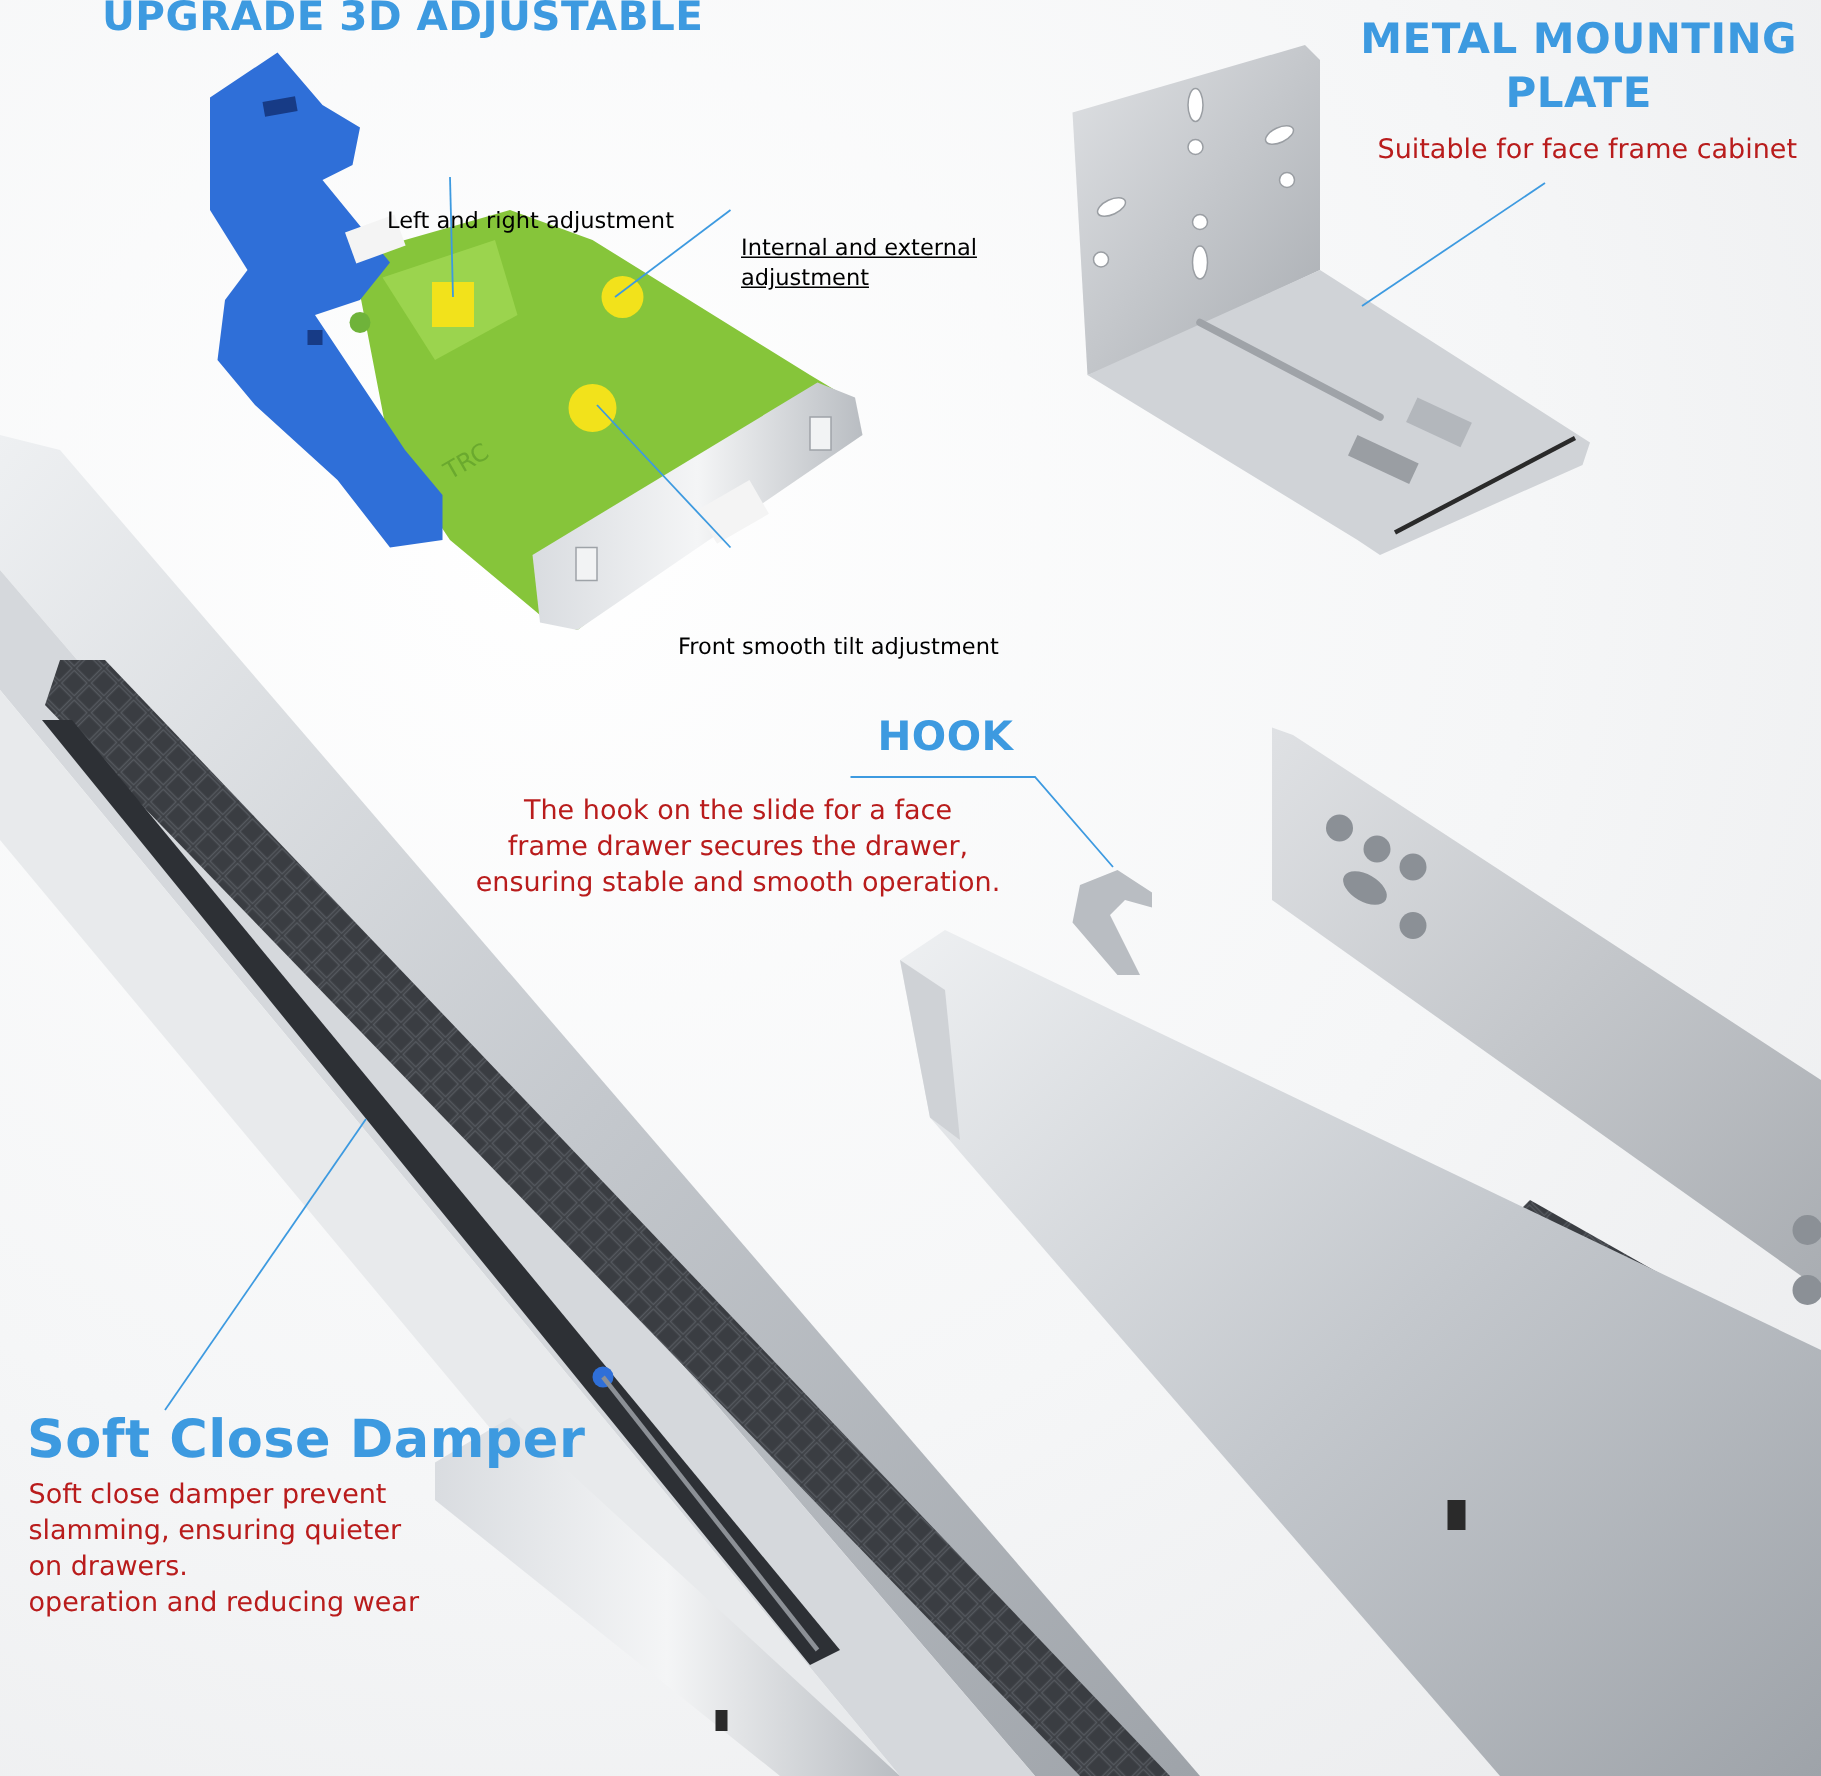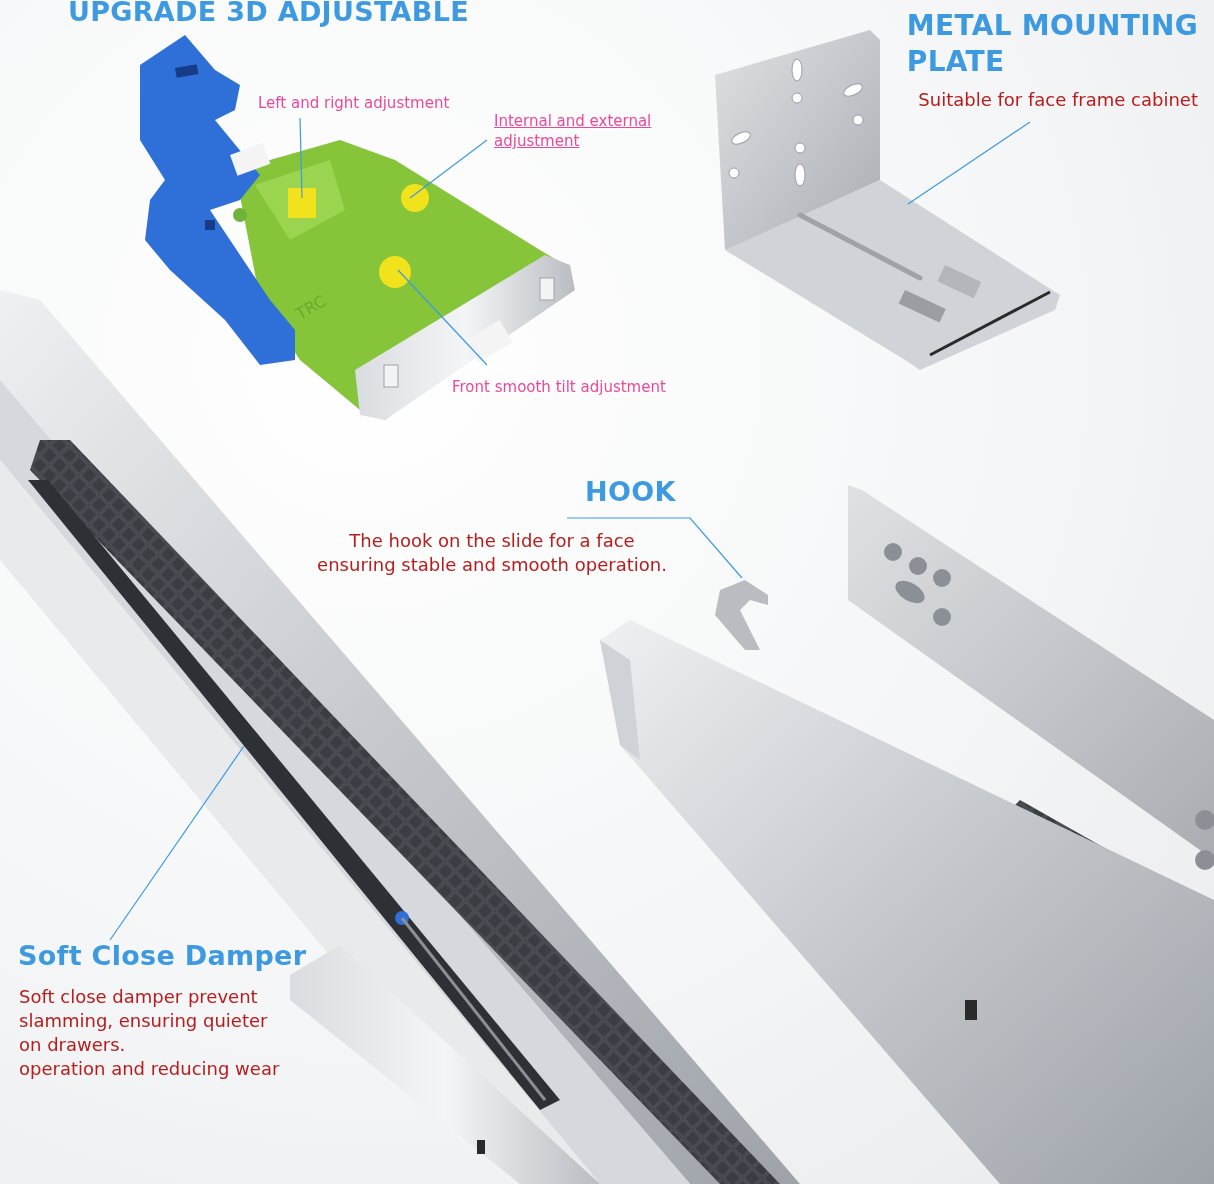--- a/index.html
+++ b/index.html
@@ -6,21 +6,21 @@
   body {
     width: 1214px; height: 1184px; position: relative; overflow: hidden;
     background: radial-gradient(ellipse at 30% 30%, #ffffff 0%, #f5f6f7 55%, #e9eaec 100%);
     font-family: "DejaVu Sans", sans-serif;
   }
   .abs { position: absolute; }
   .title {
     color: #3d9ae0; font-weight: bold; letter-spacing: 0.3px;
     font-family: "DejaVu Sans", sans-serif;
   }
-  .label { color: #ec4899; font-size: 15px; line-height: 20px; }
+  .label { color: #000000; font-size: 15px; line-height: 20px; margin-top: 44px; }
   .desc { color: #b91c1c; font-size: 18px; line-height: 24px; }
   svg { position: absolute; left: 0; top: 0; }
 </style>
 </head>
 <body>
 
 <svg width="1214" height="1184" viewBox="0 0 1214 1184">
   <defs>
     <linearGradient id="steelA" x1="0" y1="0" x2="1" y2="1">
       <stop offset="0" stop-color="#eef0f2"></stop>
@@ -139,34 +139,35 @@
 
 <div class="abs label" style="left:258px; top:93px;">Left and right adjustment</div>
 
 <div class="abs label" style="left:494px; top:111px;text-decoration:underline;">
   <div>Internal and external</div>
   <div>adjustment</div>
 </div>
 
 <div class="abs label" style="left:452px; top:377px;">Front smooth tilt adjustment</div>
 
-<div class="abs title" style="right:16px; top:8px; font-size:28px; text-align:left; line-height:36px;">
+<div class="abs title" style="right:16px; top:8px; font-size:28px; text-align:center; line-height:36px;">
   <div>METAL MOUNTING</div>
   <div>PLATE</div>
 </div>
 
 <div class="abs desc" style="right:16px; top:88px; font-size:18px;">Suitable for face frame cabinet</div>
 
 <div class="abs title" style="left:585px; top:476px; font-size:27px;">HOOK</div>
 
 <div class="abs desc" style="right:522px; top:529px; text-align:center; width:400px;">
   <div>The hook on the slide for a face</div>
+  <div>frame drawer secures the drawer,</div>
   <div>ensuring stable and smooth operation.</div>
 </div>
 
-<div class="abs title" style="left:18px; top:940px; font-size:27px;">Soft Close Damper</div>
+<div class="abs title" style="left:18px; top:940px; font-size:35px;">Soft Close Damper</div>
 
 <div class="abs desc" style="left:19px; top:985px; width:300px;">
   <div>Soft close damper prevent</div>
   <div>slamming, ensuring quieter</div>
   <div>on drawers.</div>
   <div>operation and reducing wear</div>
 </div>
 
 </body></html>

